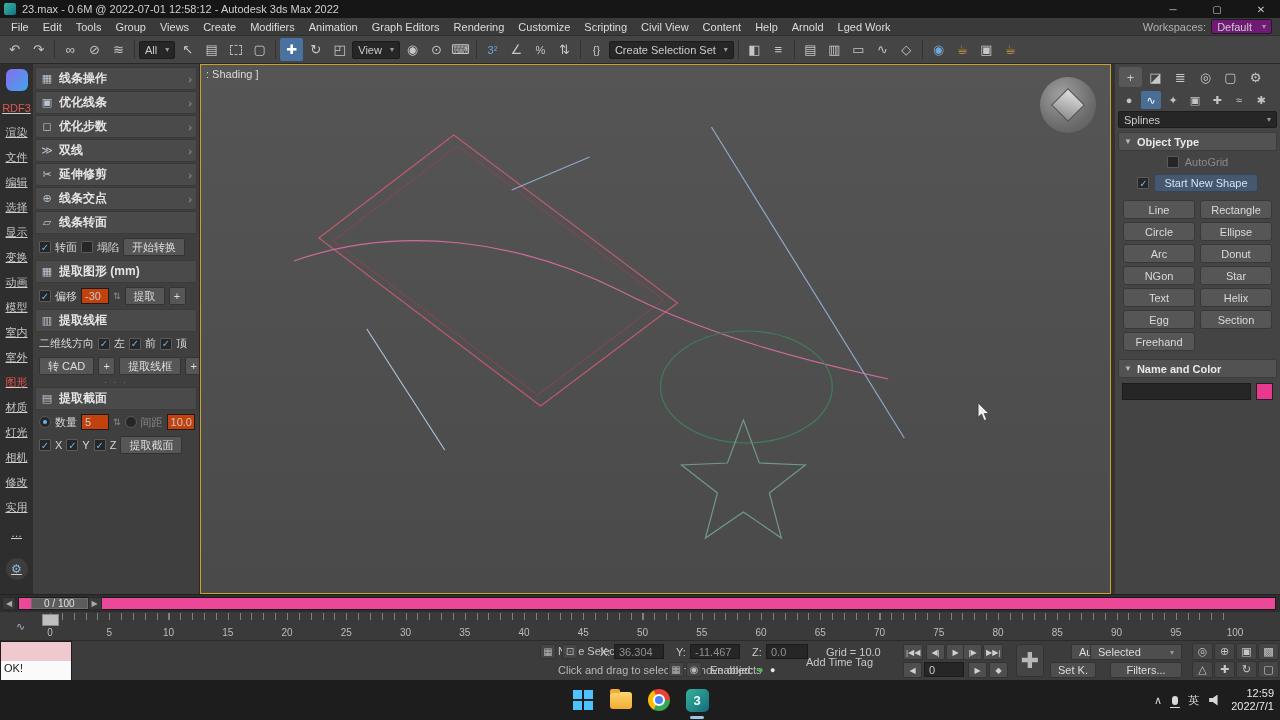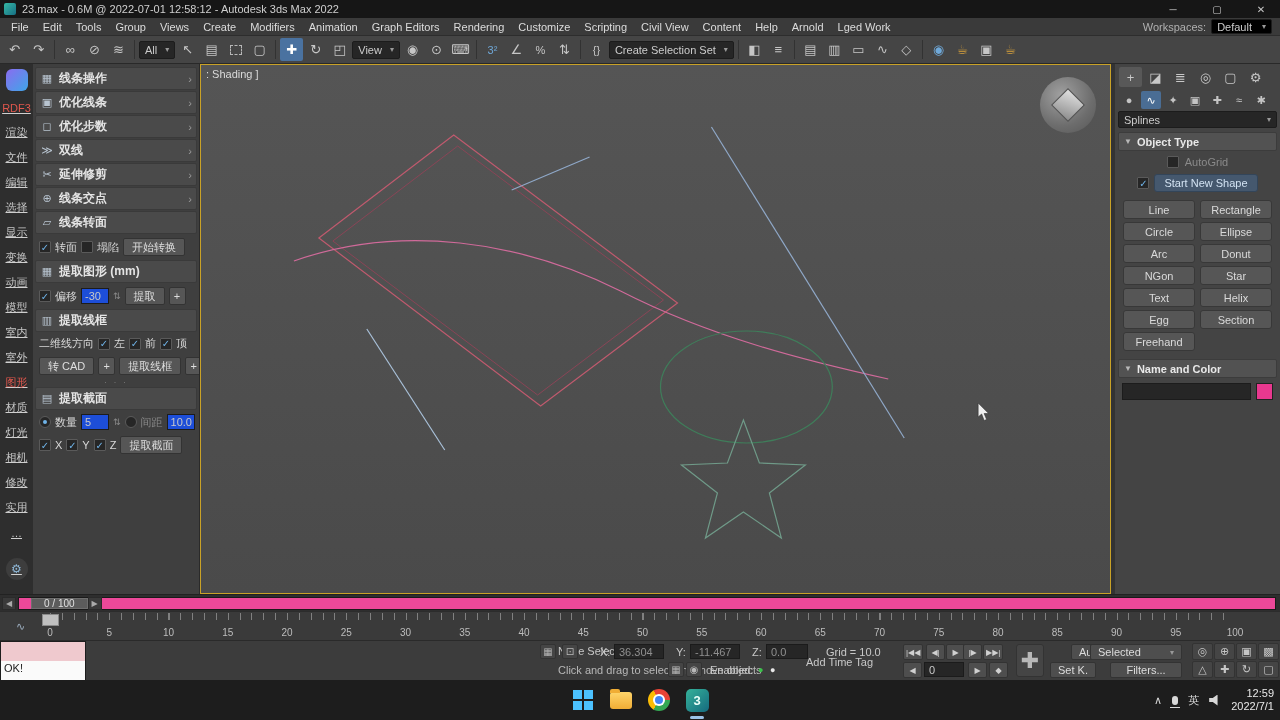--- a/index.html
+++ b/index.html
@@ -10,21 +10,21 @@
 .titlebar{height:18px;background:#161616;display:flex;align-items:center;padding:0 0 0 4px;gap:6px;}
 .logo{width:12px;height:12px;border-radius:2px;background:linear-gradient(135deg,#35b8a4,#176f85);flex:0 0 auto;}
 .titlebar .title{flex:1;color:#cfcfcf;font-size:11px;white-space:nowrap;overflow:hidden;}
 .win-btn{width:38px;height:18px;display:flex;align-items:center;justify-content:center;color:#c8c8c8;font-size:10px;}
 
 
 .menubar{height:18px;background:#3a3a3a;border-bottom:1px solid #2d2d2d;display:flex;align-items:center;padding:0 4px;}
 .menu-item{padding:0 7px;color:#dcdcdc;white-space:nowrap;}
 .workspaces{margin-left:auto;display:flex;align-items:center;gap:5px;padding-right:4px;}
 .ws-label{color:#b0b0b0;}
-.ws-select{background:#000000;border:1px solid #1d1d1d;height:15px;display:flex;align-items:center;gap:10px;padding:0 5px;color:#ccc;border-radius:2px;}
+.ws-select{background:#701a75;border:1px solid #1d1d1d;height:15px;display:flex;align-items:center;gap:10px;padding:0 5px;color:#ccc;border-radius:2px;}
 .arrow{font-size:8px;color:#999;}
 
 
 .toolbar{height:28px;background:#454545;border-bottom:1px solid #292929;display:flex;align-items:center;padding:0 3px;gap:1px;}
 .tbtn{min-width:23px;height:23px;display:flex;align-items:center;justify-content:center;color:#c6c6c6;font-size:13px;border-radius:2px;position:relative;}
 .tbtn.small{font-size:11px;}
 .tbtn.active{background:#4a72a0;color:#fff;}
 .tbtn.amber{color:#d8a23c;}
 .tbtn.blue{color:#6fa8d8;}
 .tsep{width:1px;height:19px;background:#323232;margin:0 3px;flex:0 0 auto;}
@@ -44,21 +44,21 @@
 .roll-head{height:23px;margin:1px 2px;background:#4a4a4a;border:1px solid #3a3a3a;border-radius:2px;display:flex;align-items:center;gap:5px;padding:0 4px;}
 .ric{width:14px;text-align:center;color:#b8c4d0;font-size:11px;flex:0 0 auto;}
 .rlabel{flex:1;color:#e4e4e4;font-weight:bold;font-size:12px;white-space:nowrap;overflow:hidden;}
 .chev{color:#9a9a9a;font-size:11px;}
 .prow{display:flex;align-items:center;gap:4px;padding:3px 6px;flex-wrap:nowrap;}
 .cb{width:12px;height:12px;background:#262626;border:1px solid #5a5a5a;display:inline-flex;align-items:center;justify-content:center;font-size:10px;color:#6fb3e8;flex:0 0 auto;border-radius:1px;}
 .cblabel{color:#d8d8d8;white-space:nowrap;}
 .cblabel.gray{color:#8a8a8a;}
 .pbtn{background:#565656;border:1px solid #333;border-radius:2px;height:18px;display:inline-flex;align-items:center;justify-content:center;padding:0 8px;color:#dedede;white-space:nowrap;}
 .pbtn.sq{min-width:17px;padding:0 4px;}
-.pfield{background:#1d4ed8;border:1px solid #1c1c1c;height:16px;display:inline-flex;align-items:center;padding:0 3px;color:#c8c8c8;min-width:28px;}
+.pfield{background:#c2410c;border:1px solid #1c1c1c;height:16px;display:inline-flex;align-items:center;padding:0 3px;color:#c8c8c8;min-width:28px;}
 .spin{color:#8a8a8a;font-size:9px;}
 .radio{width:12px;height:12px;border-radius:50%;background:#262626;border:1px solid #5a5a5a;position:relative;flex:0 0 auto;}
 .radio.sel::after{content:"";position:absolute;inset:3px;border-radius:50%;background:#6fb3e8;}
 .dots{height:8px;display:flex;align-items:center;justify-content:center;color:#777;}
 .dots::after{content:"· · ·";letter-spacing:2px;font-size:9px;}
 
 
 .viewport{flex:1;position:relative;border:1px solid #c9a227;background:linear-gradient(#555,#4a4a4a);overflow:hidden;}
 .vp-svg{position:absolute;inset:0;width:100%;height:100%;}
 .vp-label{position:absolute;top:3px;left:5px;color:#dadada;font-size:11px;z-index:2;}
@@ -93,21 +93,21 @@
 .tr-block{height:11px;background:#5c5c5c;border:1px solid #6e6e6e;color:#e0e0e0;display:flex;align-items:center;padding:0 12px;font-size:10px;margin-left:12px;}
 .ruler{height:29px;background:#3a3a3a;border-top:1px solid #2c2c2c;position:relative;}
 .ruler-ticks{position:absolute;left:50px;right:45px;top:1px;height:7px;background:repeating-linear-gradient(90deg,#808080 0 1px,transparent 1px 11.85px);}
 .ruler-labels{position:absolute;left:38px;right:33px;bottom:2px;display:flex;justify-content:space-between;}
 .ruler-labels span{width:24px;text-align:center;color:#bdbdbd;font-size:10px;}
 .time-handle{position:absolute;left:42px;top:2px;width:17px;height:12px;background:#bfbfbf;border:1px solid #8a8a8a;}
 .ruler-icon{position:absolute;left:16px;top:8px;color:#9ab;font-size:11px;}
 
 
 .statusbar{height:40px;background:#3c3c3c;border-top:1px solid #2a2a2a;position:relative;font-size:11px;}
-.listener{position:absolute;left:0;top:0;width:86px;height:40px;border:1px solid #1d1d1d;}
+.listener{position:absolute;left:0;top:0;width:72px;height:40px;border:1px solid #1d1d1d;}
 .mcr{height:19px;background:#efc9ce;}
 .lsn{height:19px;background:#fafafa;color:#222;padding:1px 3px;}
 .abs{position:absolute;white-space:nowrap;}
 .sicon{display:inline-flex;width:16px;height:15px;align-items:center;justify-content:center;background:#454545;border:1px solid #333;color:#b8b8b8;font-size:10px;border-radius:2px;}
 .sfield{display:inline-flex;align-items:center;background:#262626;border:1px solid #1b1b1b;height:15px;padding:0 4px;color:#8f8f8f;min-width:50px;}
 .slabel{color:#c8c8c8;}
 .pbbtn{display:inline-flex;align-items:center;justify-content:center;height:16px;min-width:19px;background:#4e4e4e;border:1px solid #333;border-radius:2px;color:#d0d0d0;font-size:8px;padding:0 2px;}
 .abtn{display:inline-flex;align-items:center;justify-content:center;height:16px;background:#4e4e4e;border:1px solid #333;border-radius:2px;color:#dcdcdc;padding:0 7px;}
 .setkeys{position:absolute;left:1016px;top:3px;width:28px;height:33px;display:flex;align-items:center;justify-content:center;color:#b8b8b8;font-size:22px;background:#454545;border:1px solid #333;border-radius:3px;}
 .dot-green{color:#3ac24a;font-size:9px;}

